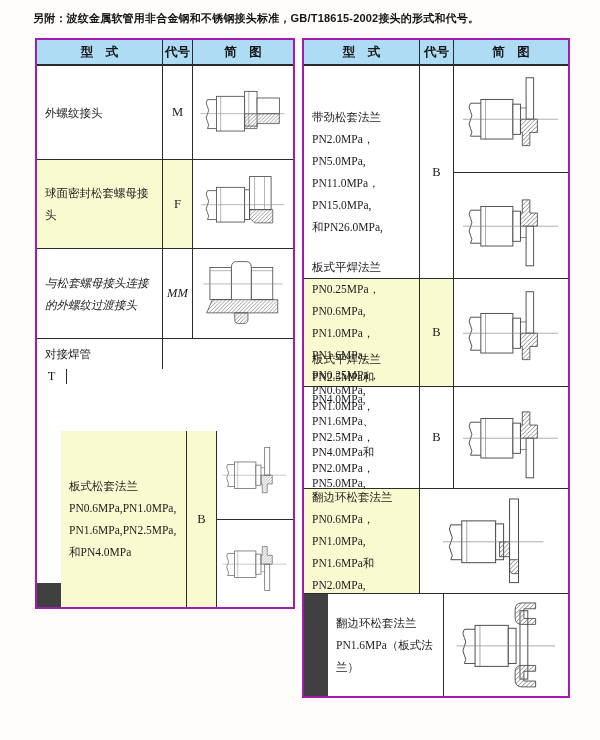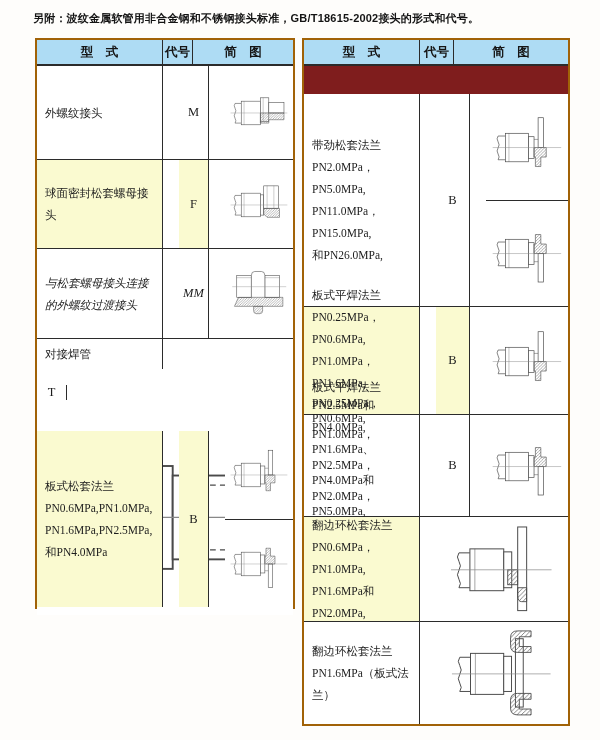--- a/index.html
+++ b/index.html
@@ -1,25 +1,25 @@
 <!DOCTYPE html>
 <html style="--hdr: #aedcf4; --ylw: #fafad0;"><head>
 <meta charset="utf-8">
 <style>
   html,body{margin:0;padding:0;}
   body{width:600px;height:740px;background:#fff;font-family:"Liberation Serif",serif;}
   .page{position:relative;width:600px;height:740px;background:#fefdfb;overflow:hidden;}
   .caption{position:absolute;left:33px;top:11px;width:560px;
     font-family:"Liberation Sans",sans-serif;font-weight:700;font-size:11px;color:#141414;letter-spacing:.2px;}
-  .tbl{position:absolute;top:38px;border:2px solid #a16207;background:#7f1d1d;}
+  .tbl{position:absolute;top:38px;border:2px solid #a21caf;background:#404040;}
   .tbl-left{left:35px;width:256px;}
   .tbl-right{left:302px;width:264px;}
   .hrow{display:flex;height:26px;background:var(--hdr,#aedcf4);border-bottom:2px solid #2b2b2b;box-sizing:border-box;}
-  .row{display:flex;border-bottom:1px solid #2b2b2b;box-sizing:border-box;background:#fff;gap:16px;}
-  .tbody .row:last-child{border-bottom:none;}
+  .row{display:flex;border-bottom:1px solid #2b2b2b;box-sizing:border-box;background:#fff;}
+  .tbody .row:last-child{border-bottom:none;margin-left:24px;}
   .c{box-sizing:border-box;}
   .t{border-right:1px solid #2b2b2b;display:flex;align-items:center;
      padding:4px 3px 4px 8px;font-size:11.5px;color:#1c1c1c;white-space:pre-line;line-height:22px;}
   .t.tight{line-height:15.5px;}
   .k{border-right:1px solid #2b2b2b;display:flex;align-items:center;justify-content:center;
      font-size:12.5px;color:#1c1c1c;}
   .d{flex:1;display:flex;flex-direction:column;background:#fff;}
   .sub{flex:1;display:flex;align-items:center;justify-content:center;overflow:hidden;}
   .sub + .sub{border-top:1px solid #2b2b2b;}
   .tbl-left  .t{width:126px}  .tbl-left  .k{width:30px}
@@ -187,21 +187,21 @@
       </div>
   </div>
 
   <div class="tbl tbl-right">
     <div class="hrow">
       <div class="c t hc">型　式</div>
       <div class="c k hc">代号</div>
       <div class="c d hc">简　图</div>
     </div>
     <div class="tbody" id="body-right">
-        <div class="row" style="height: 213px; margin-top: 28px;">
+        <div class="row" style="height: 213px;">
           <div class="c t">带劲松套法兰
 PN2.0MPa，PN5.0MPa,
 PN11.0MPa，PN15.0MPa,
 和PN26.0MPa,</div>
           <div class="c k">B</div>
           <div class="c d">
             <div class="sub">
               <svg viewBox="0 0 104 94" xmlns="http://www.w3.org/2000/svg">
                 <defs>
                   <pattern id="hp" patternUnits="userSpaceOnUse" width="4.5" height="4.5">

